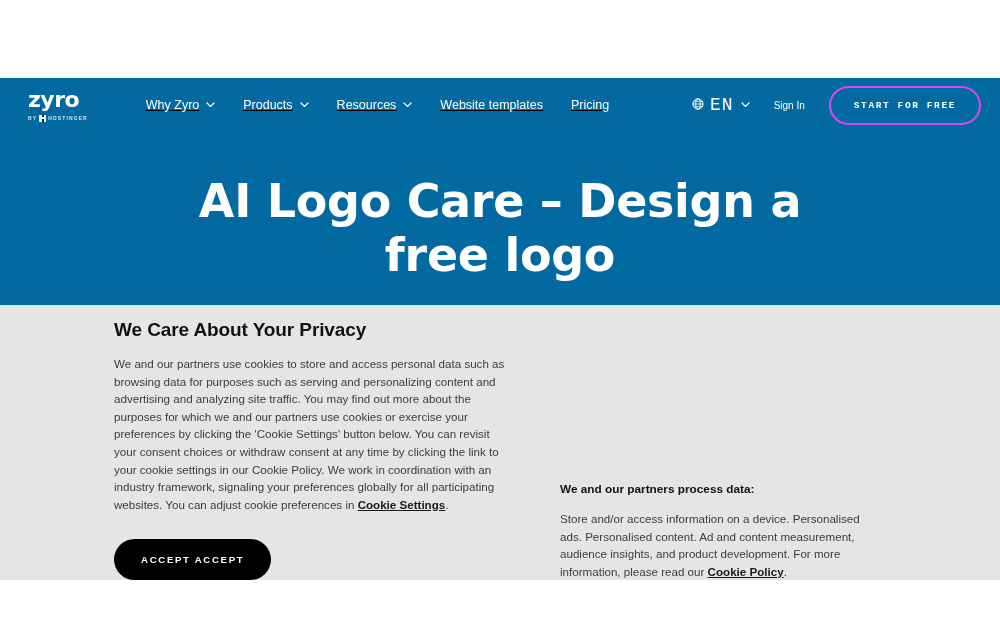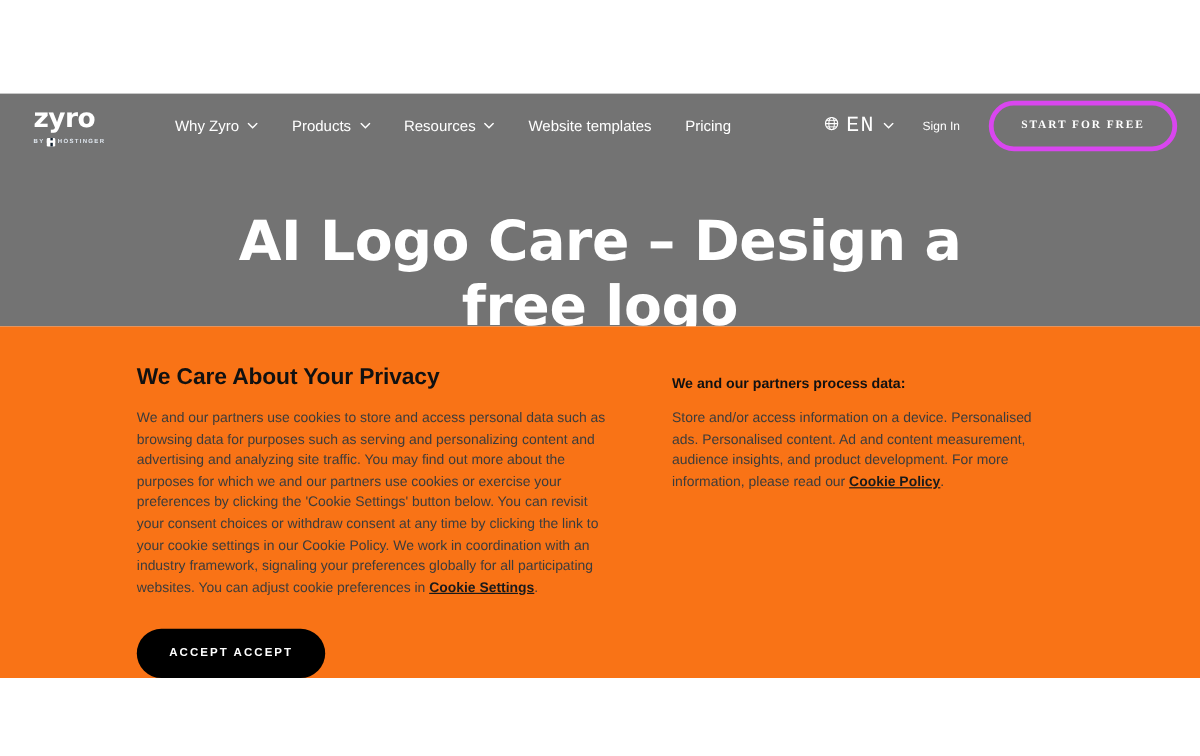--- a/index.html
+++ b/index.html
@@ -16,22 +16,22 @@
   }
 
   
   .top-strip {
     height: 78px;
     background: #ffffff;
   }
 
   
   .hero {
-    background: #737373;
-    height: 194px;
+    background: #0369a1;
+    height: 227px;
     position: relative;
   }
 
   
   .navbar {
     height: 54px;
     display: flex;
     align-items: center;
     padding: 0 19px 0 28px;
     box-sizing: border-box;
@@ -87,20 +87,21 @@
     width: 7px;
     height: 2px;
     background: #ffffff;
   }
 
   
   .nav-links {
     display: flex;
     align-items: center;
     gap: 0px;
+    text-decoration: underline;
   }
   .nav-item {
     display: flex;
     align-items: center;
     color: #ffffff;
     font-size: 12.5px;
     padding: 6px 14px;
     cursor: pointer;
     white-space: nowrap;
   }
@@ -129,53 +130,54 @@
   .lang .chev { margin-left: 7px; }
 
   .signin {
     color: #ffffff;
     font-size: 10px;
     cursor: pointer;
     margin-right: 24px;
     white-space: nowrap;
   }
   .cta-btn {
-    border: 4px solid #d946ef;
+    border: 2px solid #d946ef;
     border-radius: 999px;
     color: #ffffff;
     background: transparent;
     font-size: 9.5px;
     font-weight: bold;
     letter-spacing: 1.6px;
     padding: 12px 23px;
     cursor: pointer;
     white-space: nowrap;
-    font-family: Liberation Serif, serif;
+    font-family: Liberation Mono, monospace;
   }
 
   
   .hero-heading {
     color: #ffffff;
     font-size: 46px;
     font-weight: bold;
     text-align: center;
     line-height: 1.18;
     max-width: 660px;
     margin: 0 auto;
     padding-top: 42px;
     letter-spacing: -0.3px;
     font-family: "DejaVu Sans", sans-serif;
   }
 
   
   .consent {
-    background: #f97316;
-    padding: 32px 0 0 0;
+    background: #e5e5e5;
+    padding: 14px 0 0 0;
     display: flex;
     position: relative;
+    align-items: flex-end;
   }
   .consent-left {
     width: 392px;
     margin-left: 114px;
   }
   .consent-right {
     margin-left: 54px;
     width: 300px;
     padding-top: 8px;
   }

